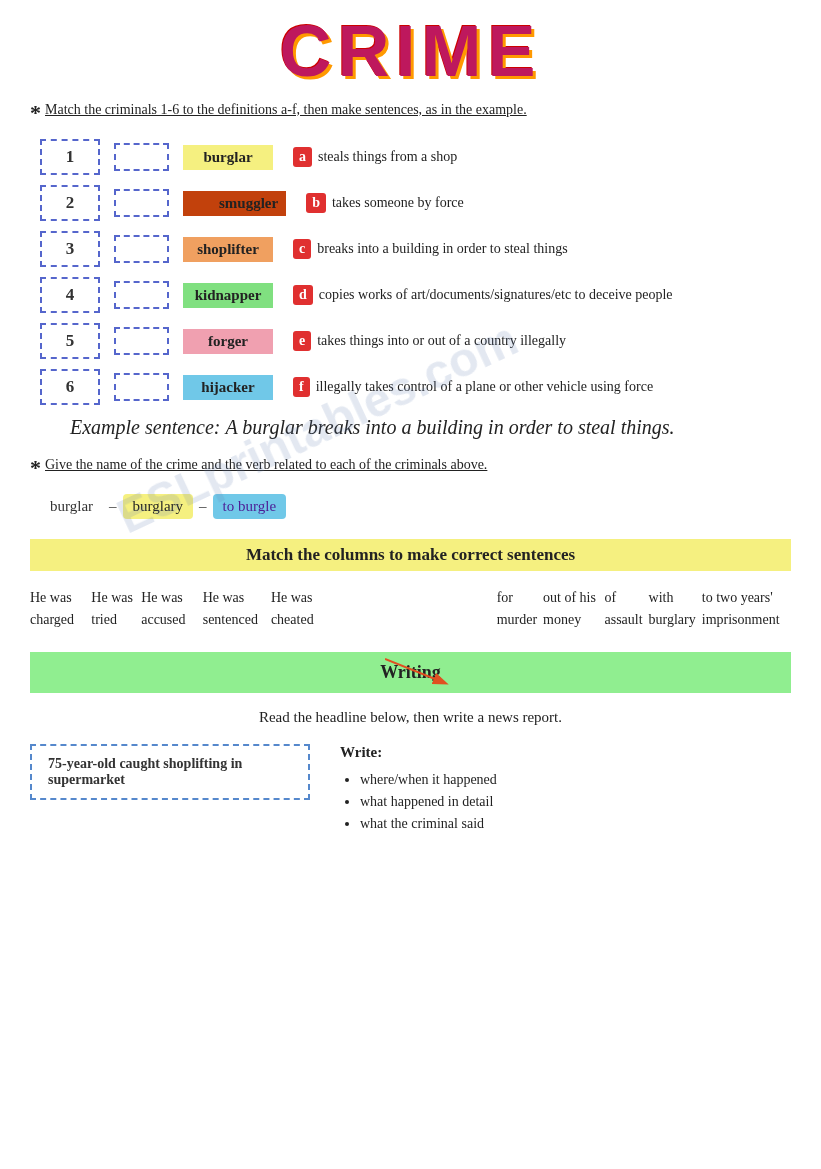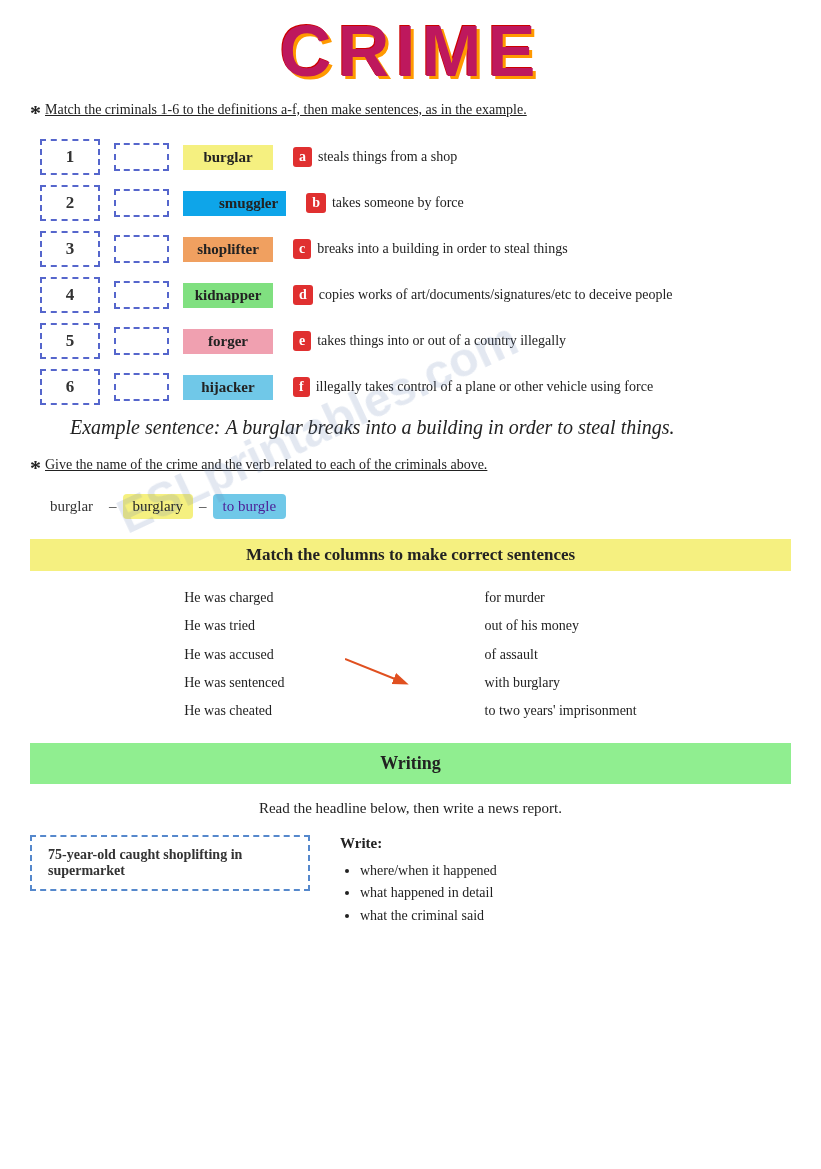--- a/index.html
+++ b/index.html
@@ -105,21 +105,21 @@
       line-height: 1.4;
       max-width: 380px;
     }
     .def-part {
       display: flex;
       align-items: flex-start;
     }
 
     
     .color-yellow { background: #f5f080; }
-    .color-purple { background: #0ea5e9; padding-left: 36px; }
+    .color-purple { background: #c2410c; padding-left: 36px; }
     .color-orange { background: #f0a060; }
     .color-green  { background: #80e080; }
     .color-pink   { background: #f0a0b0; }
     .color-blue   { background: #70c8e8; }
 
     
     .example-sentence {
       margin-left: 40px;
       margin-bottom: 16px;
       font-size: 20px;
@@ -167,21 +167,21 @@
     
     .columns-match {
       display: flex;
       justify-content: center;
       gap: 60px;
       margin-bottom: 20px;
       position: relative;
     }
     .col-left, .col-right {
       display: flex;
-      flex-direction: column;
+      flex-direction: row;
       gap: 6px;
     }
     .col-item {
       font-size: 14px;
       line-height: 1.6;
     }
 
     
     .arrow-container {
       position: relative;

